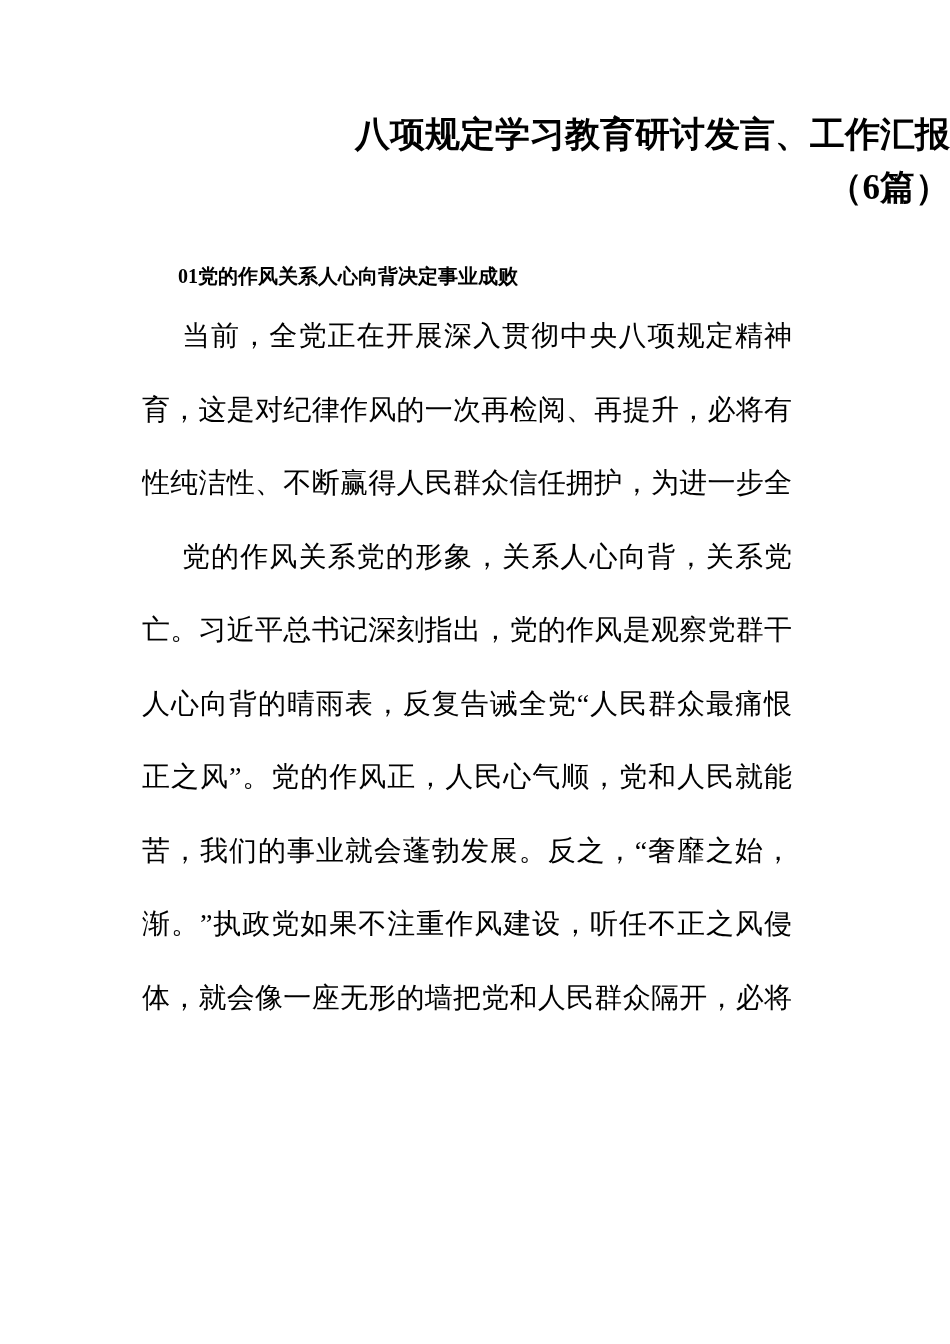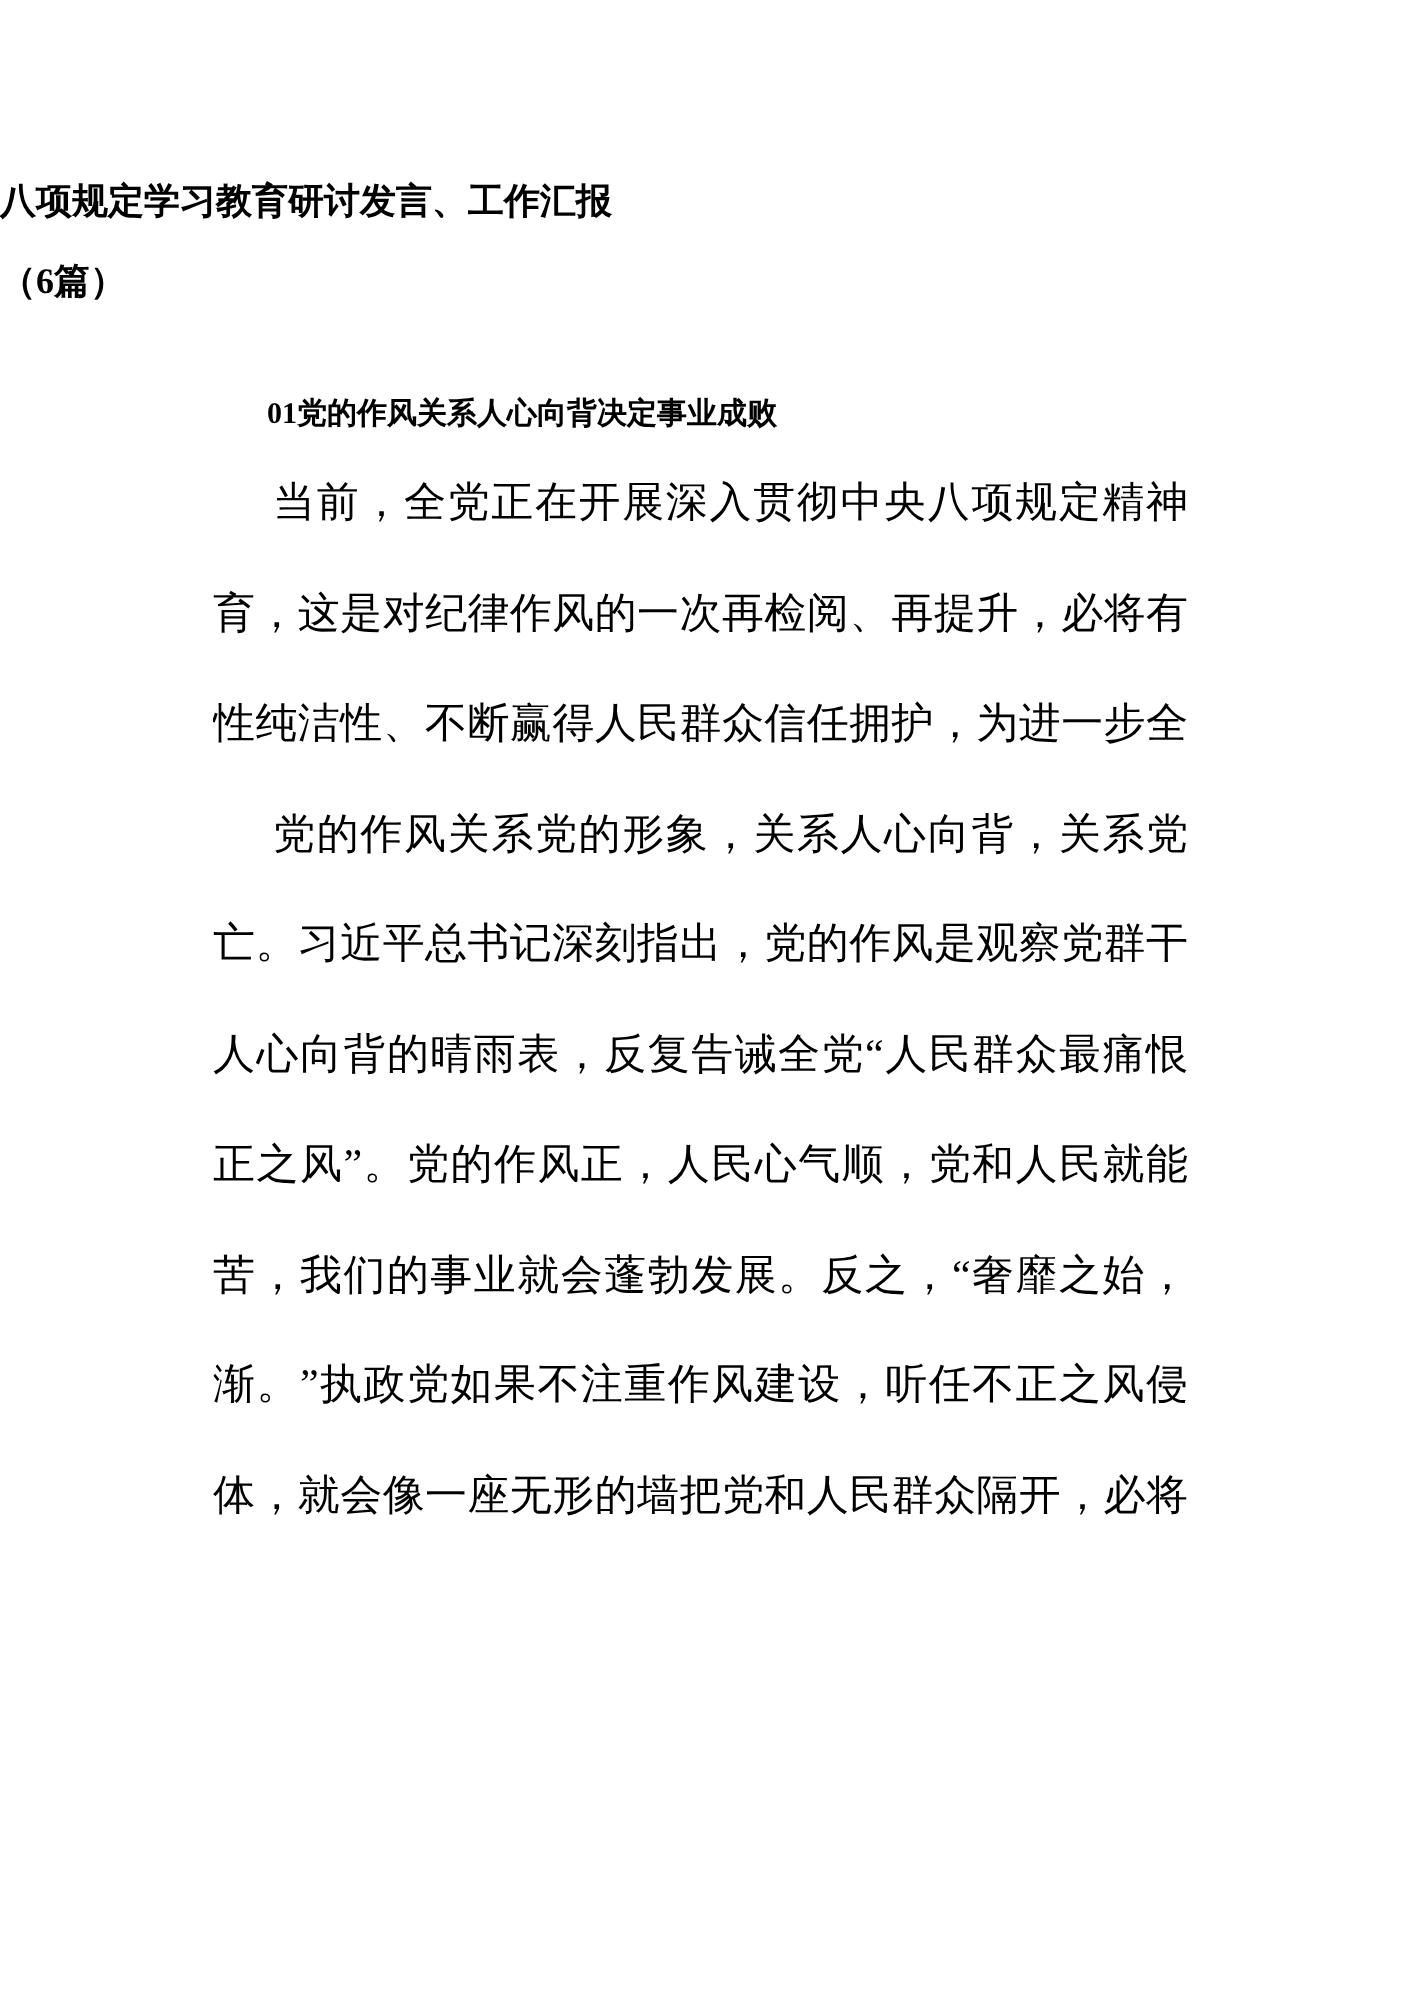--- a/index.html
+++ b/index.html
@@ -13,22 +13,22 @@
     height: 1344px;
     background: #ffffff;
     color: #000000;
     font-family: "Liberation Serif", "DejaVu Serif", serif;
     overflow: hidden;
   }
   .title-line {
     position: absolute;
     left: 0;
     width: 950px;
-    text-align: left;
-    font-size: 24px;
+    text-align: right;
+    font-size: 35px;
     font-weight: bold;
     line-height: 46px;
     white-space: nowrap;
   }
   .title-line.l1 { top: 112px; }
   .title-line.l2 { top: 165px; }
   .section-heading {
     position: absolute;
     top: 260px;
     left: 142px;

